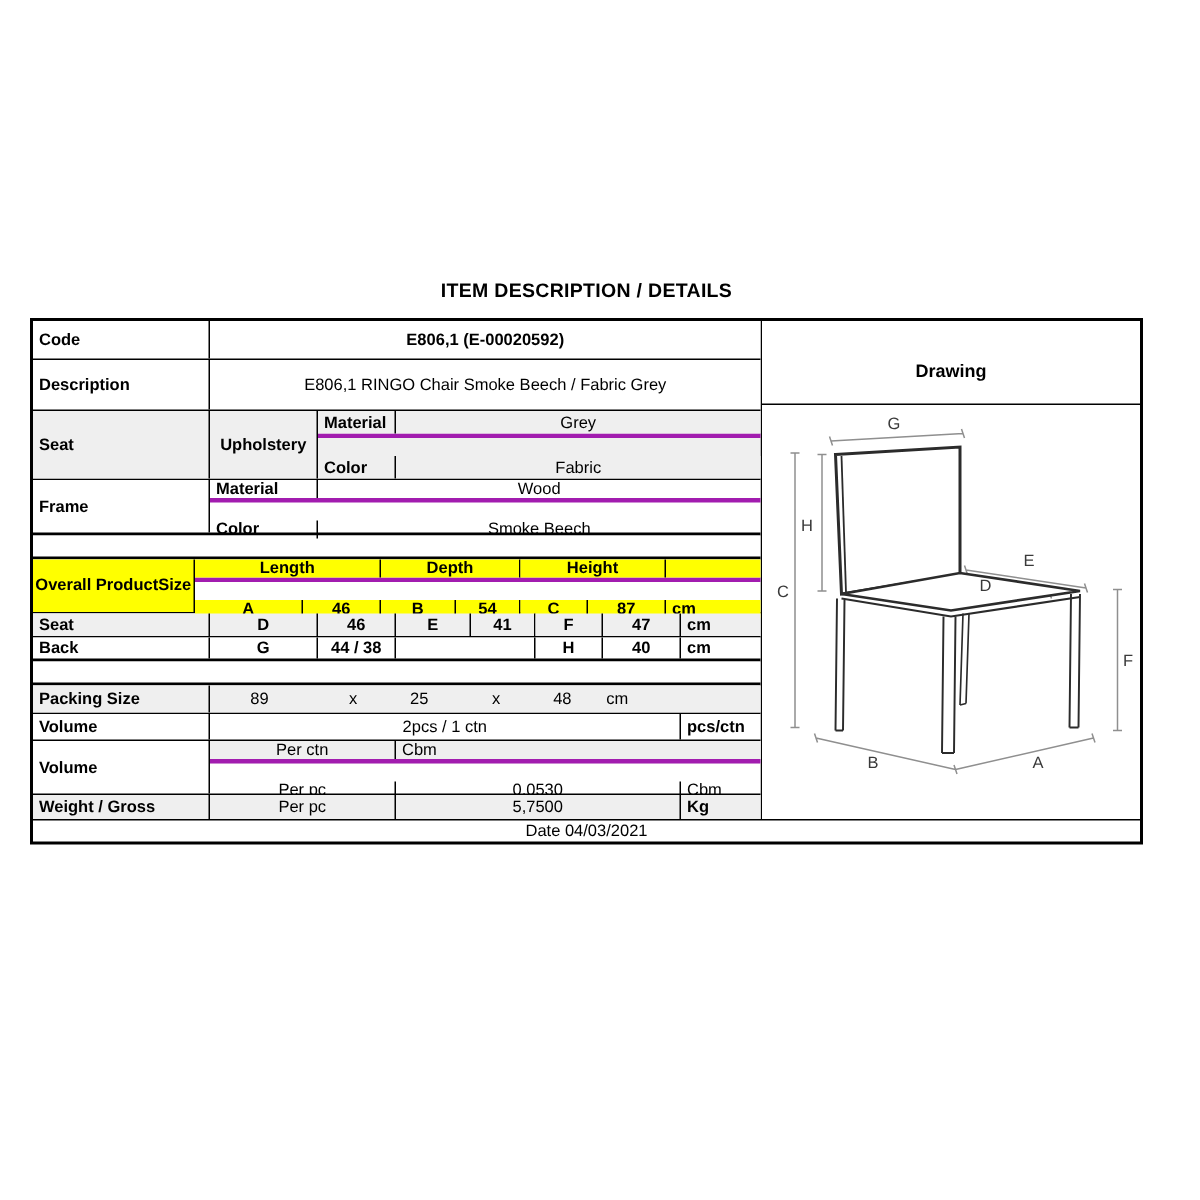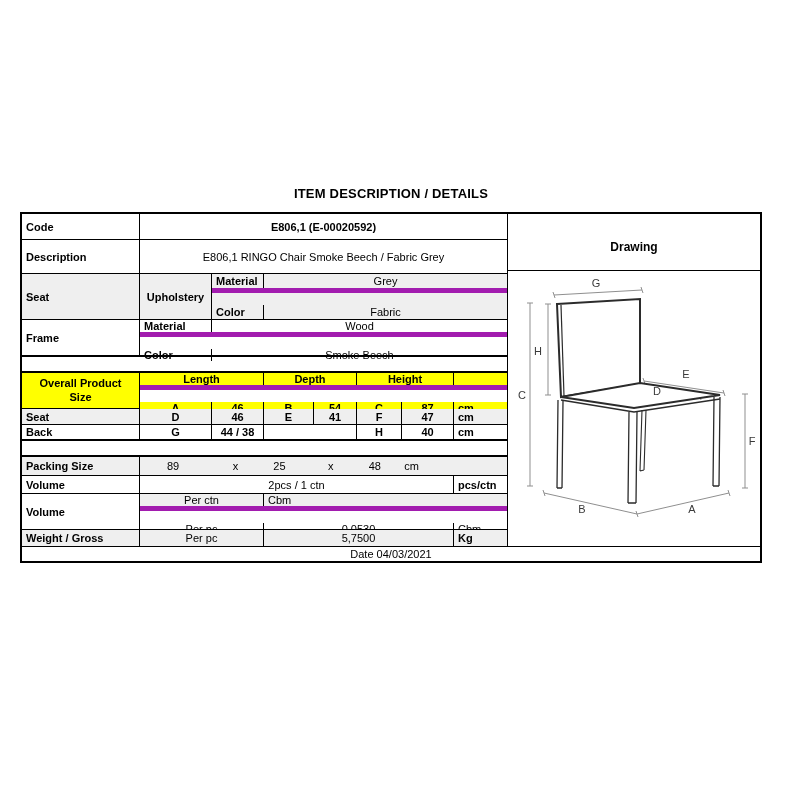--- a/index.html
+++ b/index.html
@@ -11,21 +11,21 @@
   .dcol{flex:1;display:flex;flex-direction:column;margin-top:10px;}
   .row{display:flex;border-bottom:1px solid #000;box-sizing:border-box;align-items:stretch;background:#fff;}
   .row.tk{border-bottom-width:2px;}
   .c{border-right:1px solid #000;box-sizing:border-box;display:flex;align-items:center;justify-content:center;font-size:11px;overflow:hidden;white-space:nowrap;}
   .c.end{border-right:none;}
   .c.left{justify-content:flex-start;padding-left:4px;}
   .b{font-weight:bold;}
   .gray{background:#efefef;}
   .yellow{background:#ffff00;}
   .stack{display:flex;flex-direction:column;}
-  .subrow{display:flex;border-bottom:5px solid #a21caf;box-sizing:border-box;flex:1;}
+  .subrow{display:flex;border-bottom:3px solid #a21caf;box-sizing:border-box;flex:1;}
   .subrow:last-child{border-bottom:none;margin-top:12px;}
   .spread{position:relative;flex:1;}
   .spread span{position:absolute;top:50%;transform:translate(-50%,-50%);font-size:11px;}
   .dhead{height:61px;border-bottom:1px solid #000;display:flex;align-items:center;justify-content:center;font-size:12px;font-weight:bold;box-sizing:border-box;}
   .darea{flex:1;position:relative;}
   .date{height:15px;border-top:1px solid #000;display:flex;align-items:center;justify-content:center;font-size:11px;box-sizing:border-box;}
   svg text{font-family:"Liberation Sans",sans-serif;font-size:11px;fill:#3a3a3a;}
 </style>
 </head>
 <body>
@@ -82,21 +82,21 @@
               <div class="c end" style="flex:1">Smoke Beech</div>
             </div>
           </div>
         </div>
 
         <div class="row tk" style="height:16px">
           <div class="c end" style="flex:1"></div>
         </div>
 
         <div class="row" style="height:36px">
-          <div class="c b yellow" style="width:118px;flex-direction:column;line-height:1.25">
+          <div class="c b yellow" style="width:108px;flex-direction:row;line-height:1.25">
             <span>Overall Product</span>
             <span>Size</span>
           </div>
           <div class="stack" style="flex:1">
             <div class="subrow">
               <div class="c b yellow" style="width:124px">Length</div>
               <div class="c b yellow" style="width:93px">Depth</div>
               <div class="c b yellow" style="width:97px">Height</div>
               <div class="c yellow end" style="flex:1"></div>
             </div>

